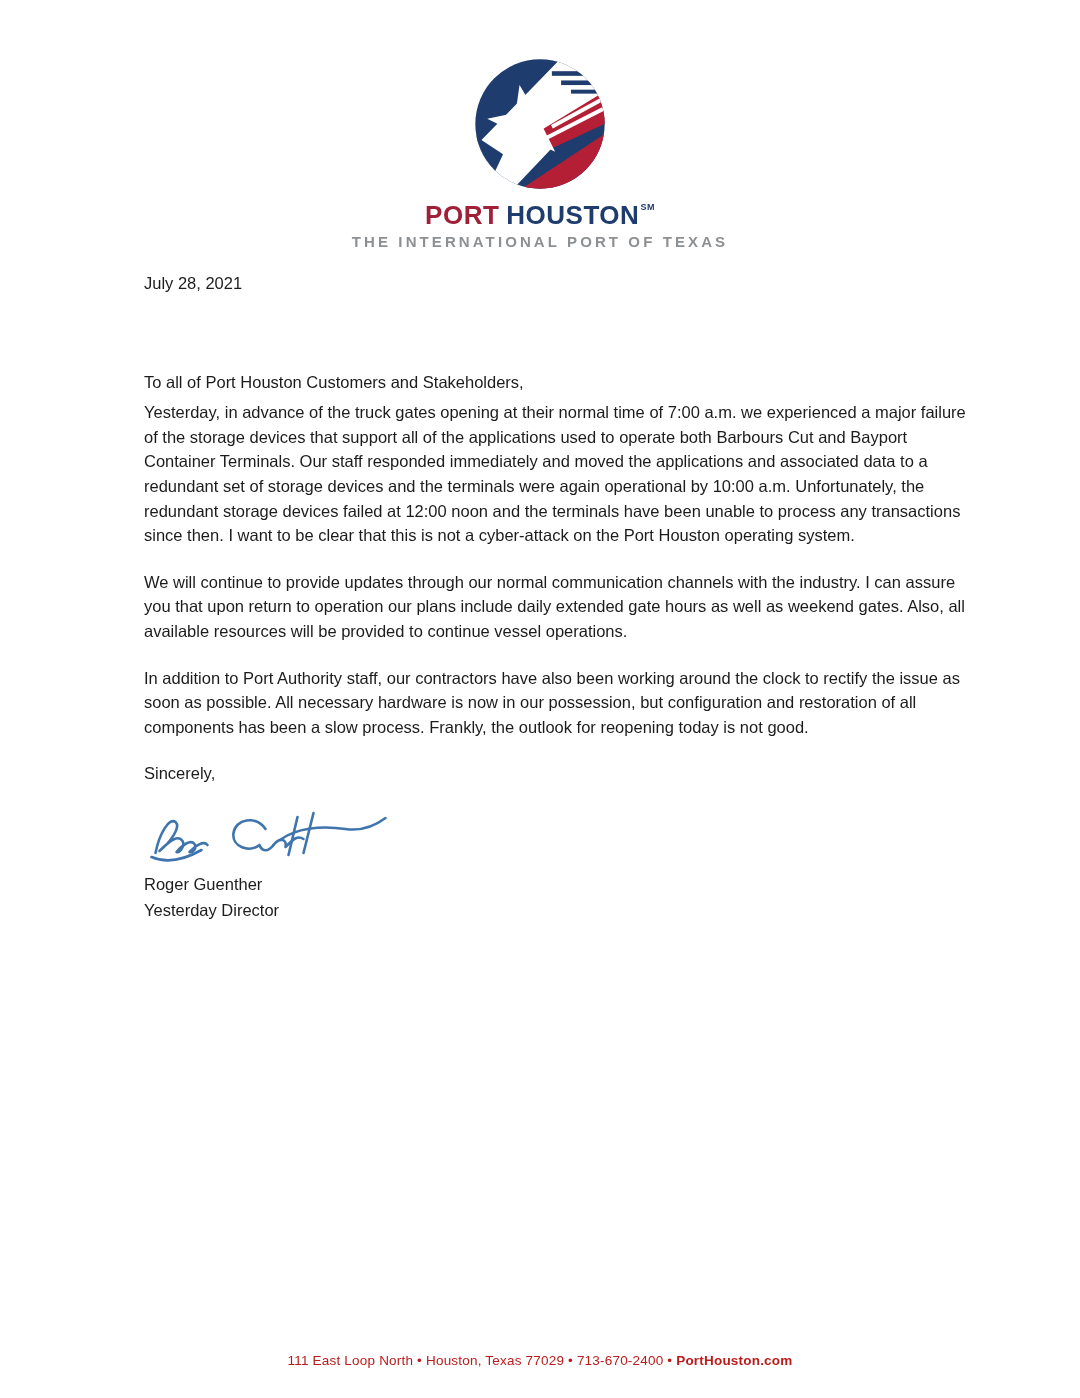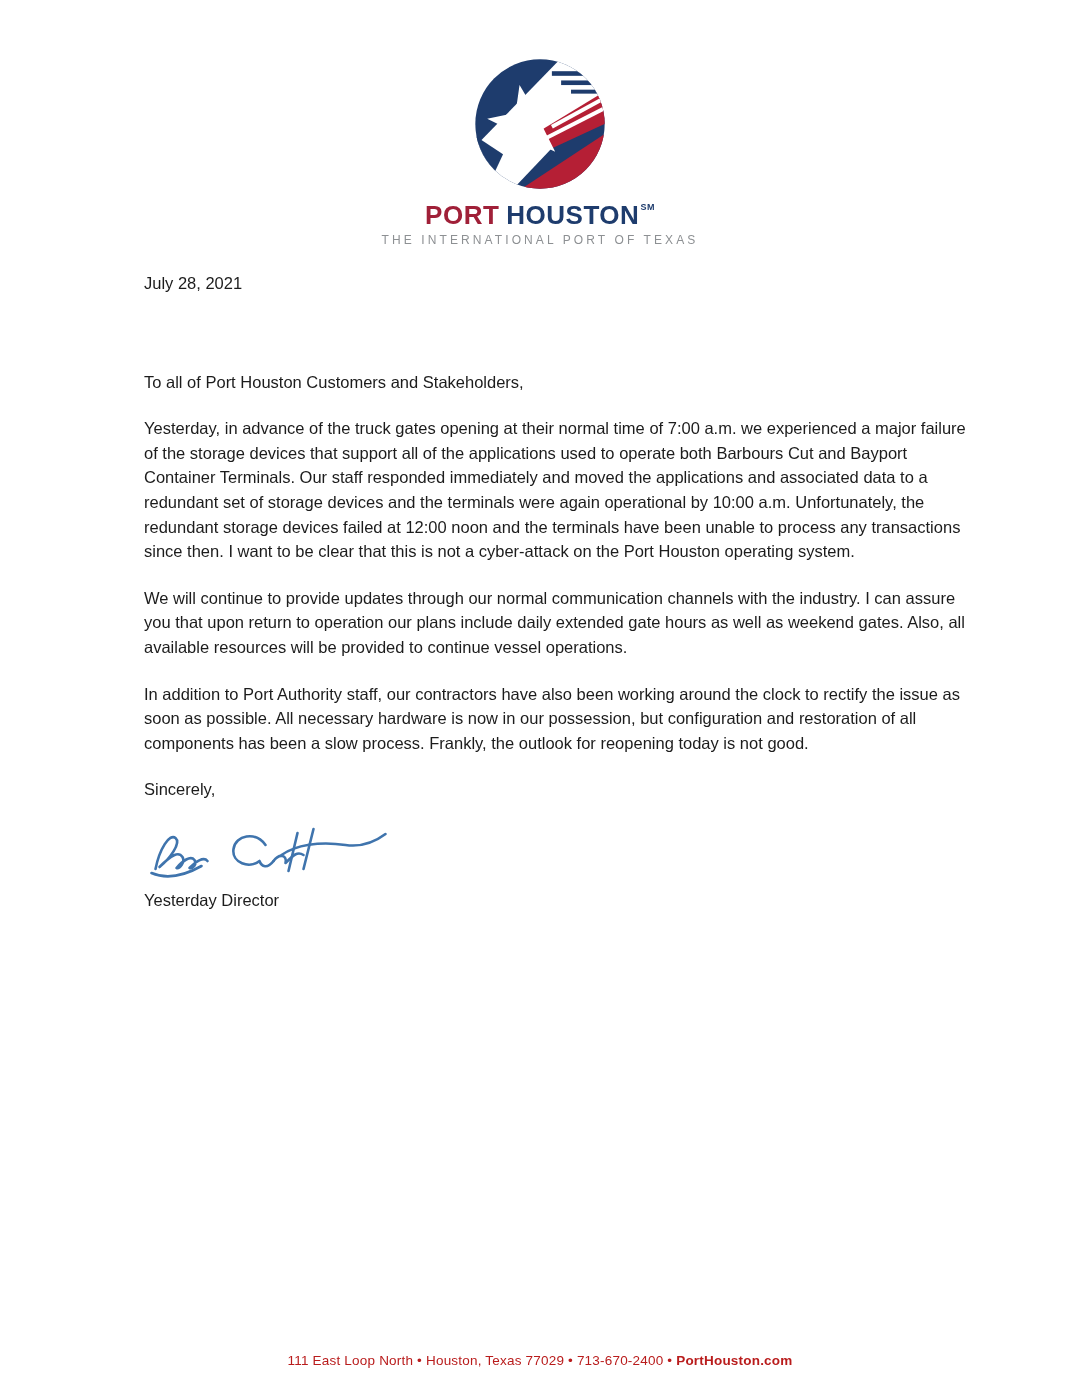--- a/index.html
+++ b/index.html
@@ -30,39 +30,39 @@
     font-size: 26px;
     font-weight: 700;
     letter-spacing: 0.5px;
     line-height: 1;
   }
   .wordmark .brand-port { color: #a02038; }
   .wordmark .brand-houston { color: #1e3c6d; margin-left: 7px; }
   .wordmark sup { font-size: 9px; font-weight: 700; color: #1e3c6d; vertical-align: 14px; margin-left: 1px; }
   .tagline {
     margin-top: 5px;
-    font-size: 12px;
+    font-size: 15px;
     letter-spacing: 3.1px;
     color: #8d9093;
-    font-weight: 400;
+    font-weight: 700;
   }
 
   
   .letter-body {
     position: absolute;
     left: 144px;
     top: 271px;
     width: 830px;
     font-size: 16.5px;
     line-height: 24.6px;
     color: #1c1c1c;
     text-align: left;
   }
   .date { margin-bottom: 74px; }
-  .salutation { margin-bottom: 22px; }
+  .salutation { margin-bottom: 6px; }
   .para { margin-bottom: 22px; }
   .closing { margin-top: 4px; margin-bottom: 13px; }
 
   .signature-wrap { height: 66px; margin: 2px 0 6px -4px; }
   .signature-svg { width: 265px; height: 66px; }
 
   .signer-name { line-height: 26px; }
   .signer-title { line-height: 26px; }
 
   
@@ -136,20 +136,21 @@
           <path d="M4,58 C20,65 38,60 54,51"></path>
           <path d="M118,30 C108,16 88,20 86,34 C84,48 102,54 112,46 C114,52 120,54 126,46"></path>
           <path d="M126,46 C132,38 140,40 138,48 C146,40 150,36 156,40"></path>
           <path d="M150,18 L141,56"></path>
           <path d="M166,14 L156,54"></path>
           <path d="M134,40 C148,30 172,26 198,30 C212,32 226,28 238,19"></path>
         </g>
       </svg>
     </div>
 
+    <p class="signer-name">Roger Guenther</p>
     <p class="signer-title">Yesterday Director</p>
   </main>
 
   <footer class="page-footer">
     <span>111 East Loop North • Houston, Texas 77029 • 713-670-2400 • </span><span class="site">PortHouston.com</span>
   </footer>
 
 </div>
 
 </body></html>

